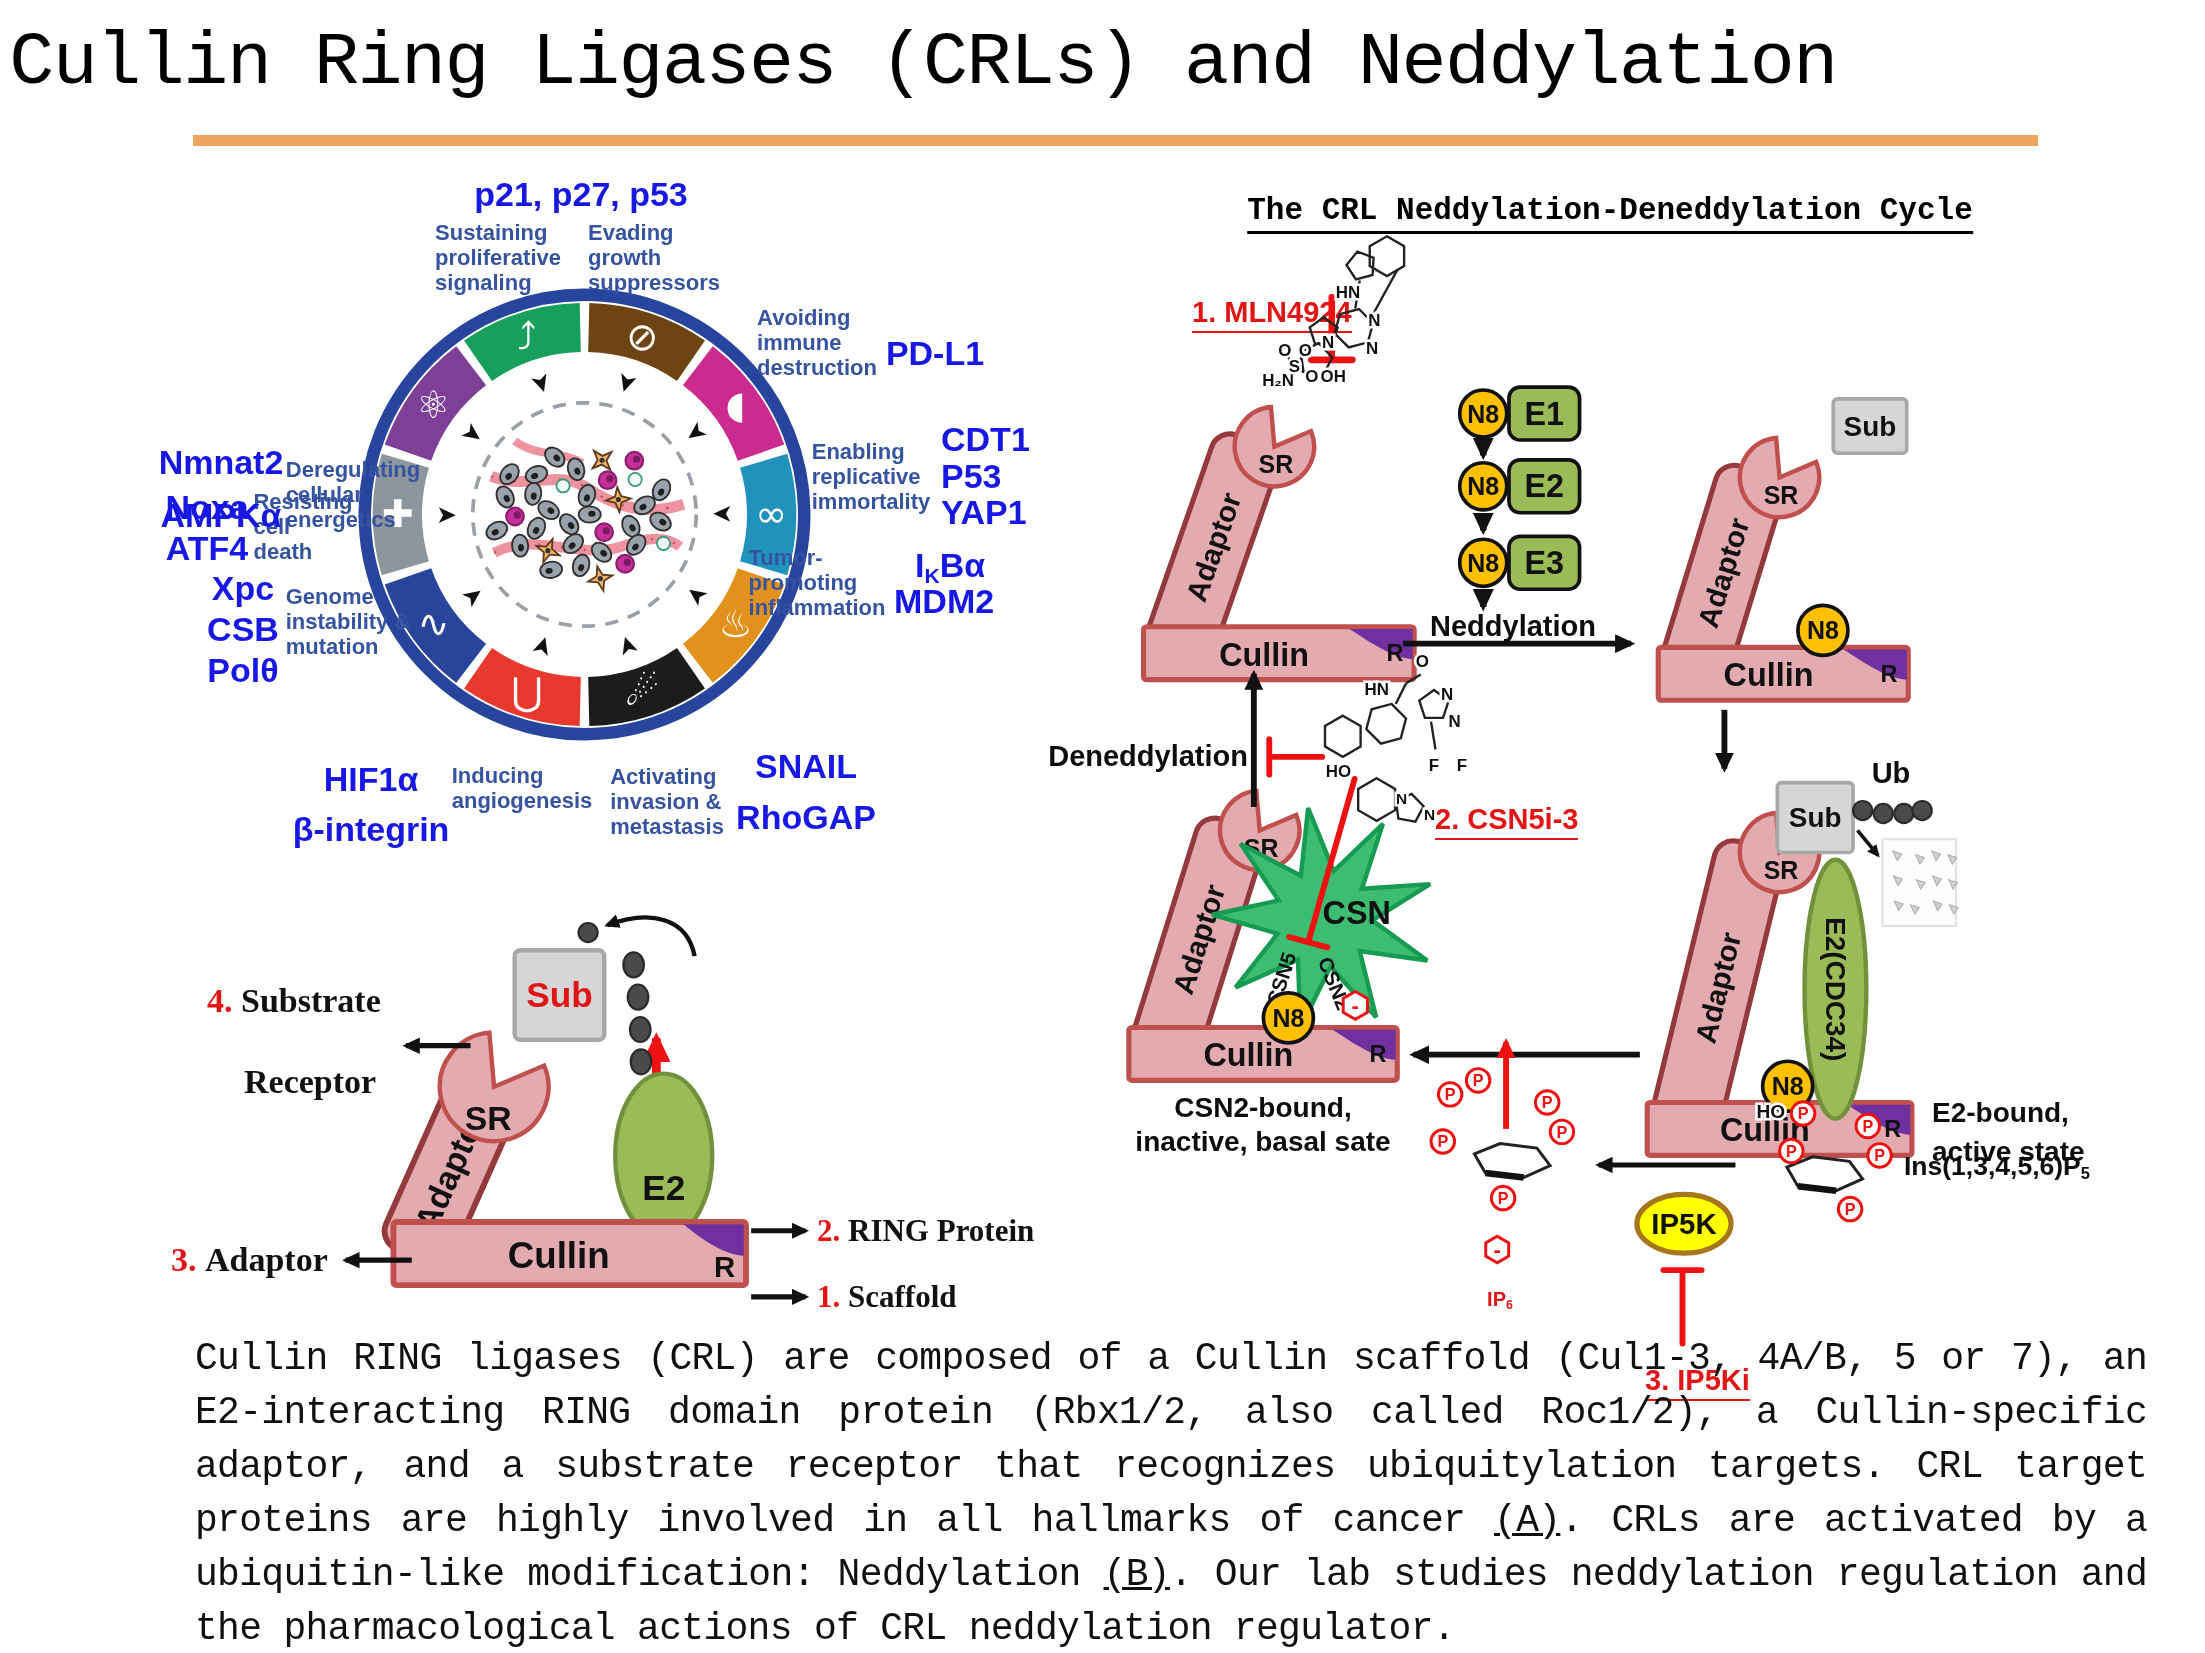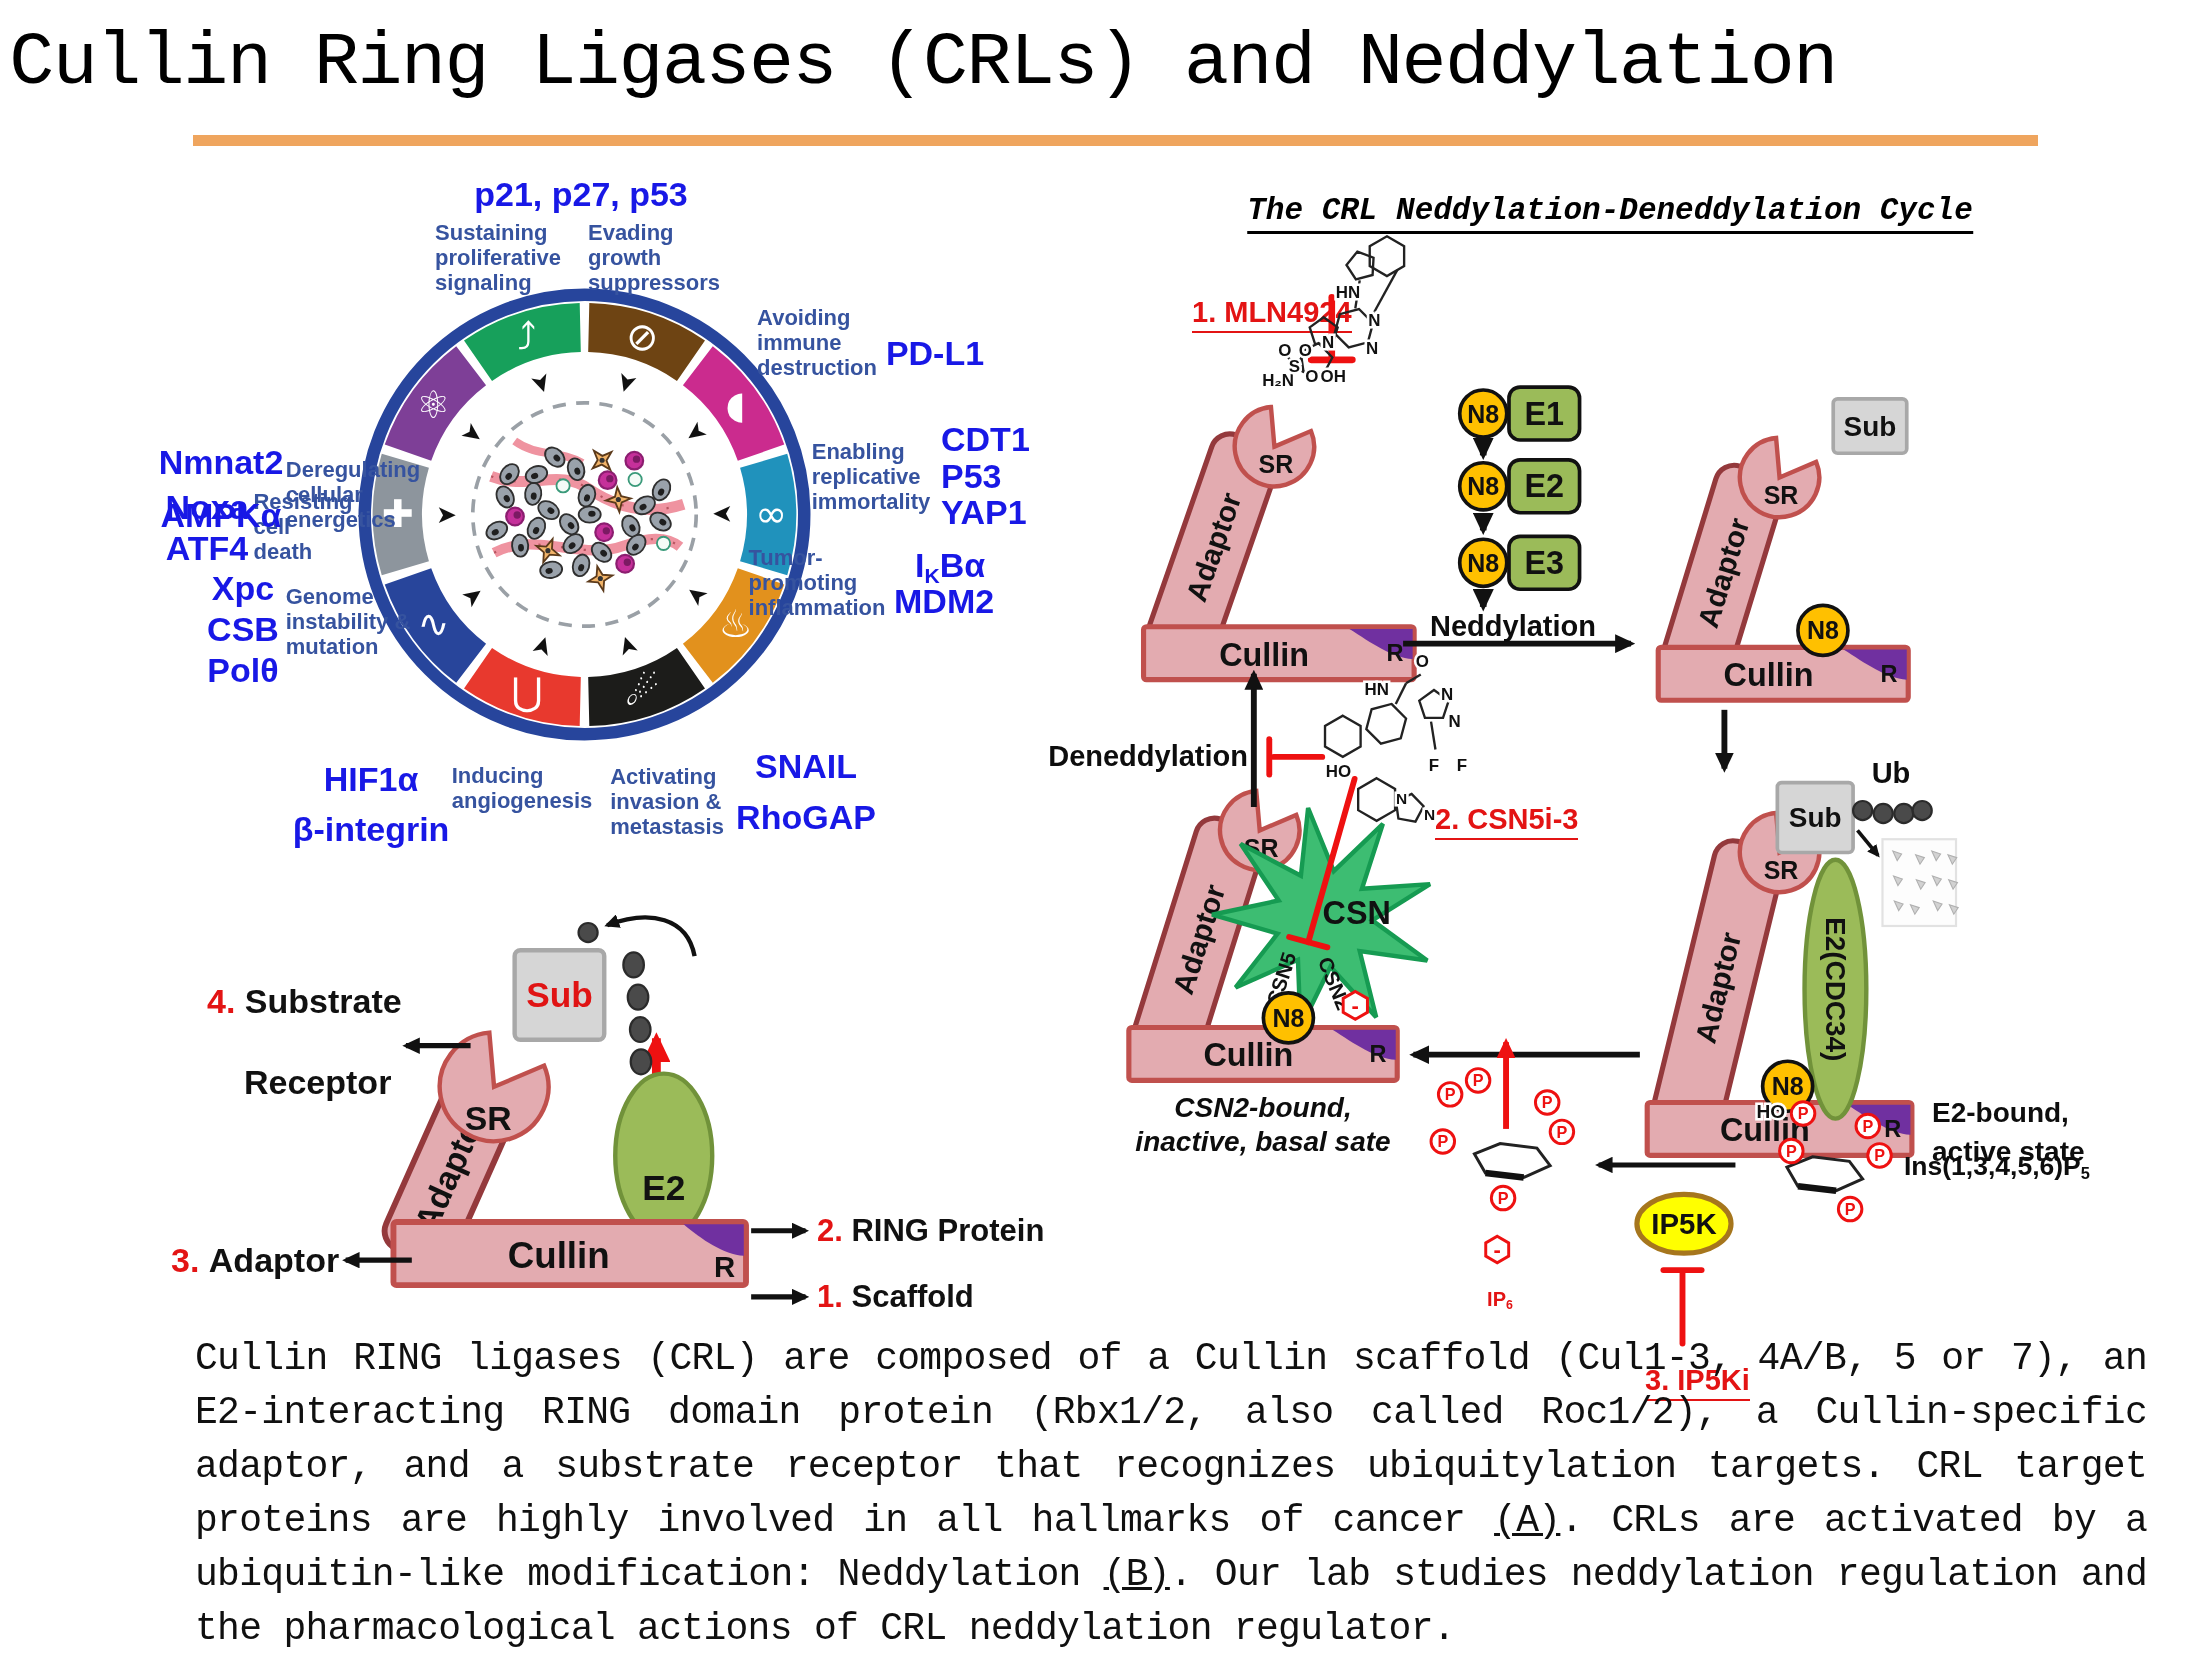--- a/index.html
+++ b/index.html
@@ -3,28 +3,28 @@
 <meta charset="utf-8">
 <style>
   html,body{margin:0;padding:0;background:#fff;}
   #page{position:relative;width:2205px;height:1654px;background:#ffffff;
         font-family:"Liberation Sans",sans-serif;overflow:hidden;}
   svg{overflow:visible;}
   .abs{position:absolute;}
   .ctr{transform:translate(-50%,-50%);white-space:nowrap;}
   .vctr{transform:translate(0,-50%);white-space:nowrap;}
   .rctr{transform:translate(-100%,-50%);white-space:nowrap;}
-  .hctr{transform:translate(-50%,0);white-space:nowrap;font-style:italic;}
+  .hctr{transform:translate(-50%,0);white-space:nowrap;}
   #main-title{left:0;top:20.6px;width:1846px;text-align:center;
       font-family:"Liberation Mono",monospace;font-size:75px;font-weight:normal;
       color:#000;letter-spacing:-1.5px;}
   #accent-bar{left:193px;top:135px;width:1845px;height:11px;}
   .gene{color:#1818e6;font-weight:bold;font-size:34px;}
   .desc{color:#36539f;font-weight:600;font-size:22px;line-height:25px;text-align:left;}
-  .mono-label{font-family:Liberation Sans, sans-serif;font-weight:bold;font-size:31px;color:#111;}
+  .mono-label{font-family:Liberation Serif, serif;font-weight:bold;font-size:31px;color:#111;}
   .rednum{color:#e31414;}
   .red-tag{color:#e31414;font-weight:bold;font-size:29px;border-bottom:2.9px solid #e31414;padding-bottom:1.5px;}
   #cycle-heading{font-family:"Liberation Mono",monospace;font-weight:bold;font-size:31px;color:#000;
       border-bottom:3.7px solid #000;padding-bottom:2.9px;}
   .blk{color:#0d0d0d;font-weight:bold;}
   sub.s{font-size:.62em;vertical-align:-0.28em;}
   #paragraph{left:195px;top:1332px;width:1952px;
       font-family:"Liberation Mono",monospace;font-size:38px;line-height:54px;color:#101010;
       text-align:justify;letter-spacing:-0.7px;}
   #paragraph .ul{text-decoration:underline;}

